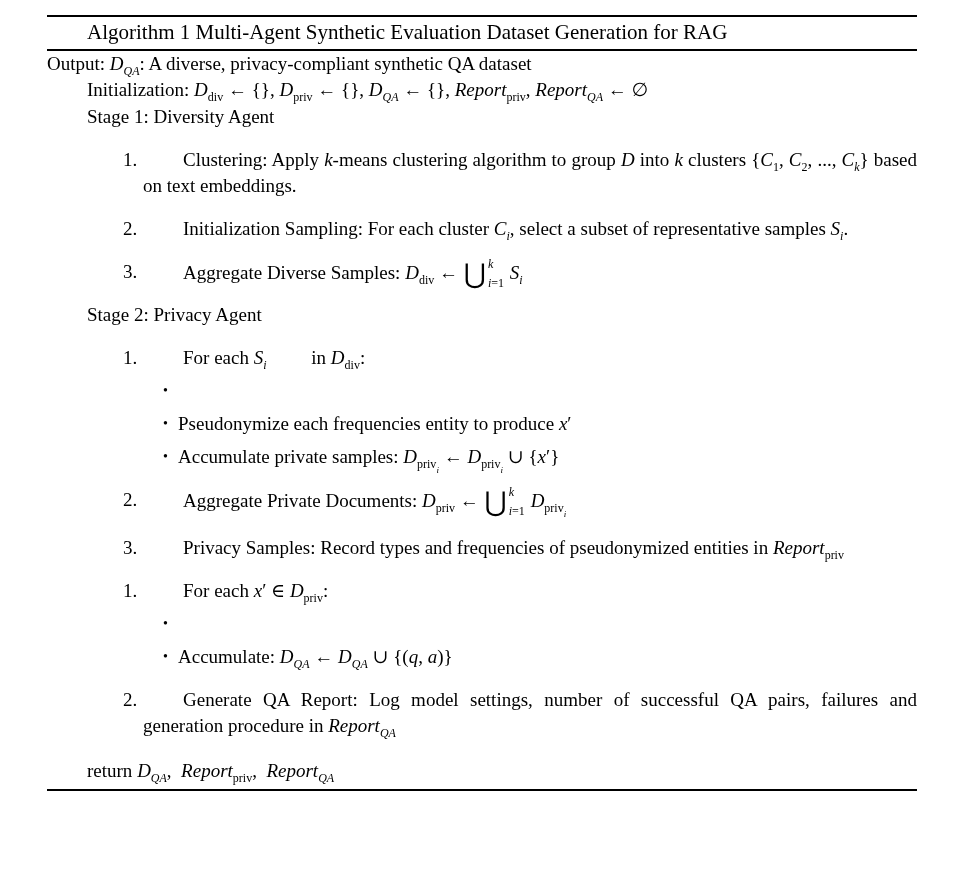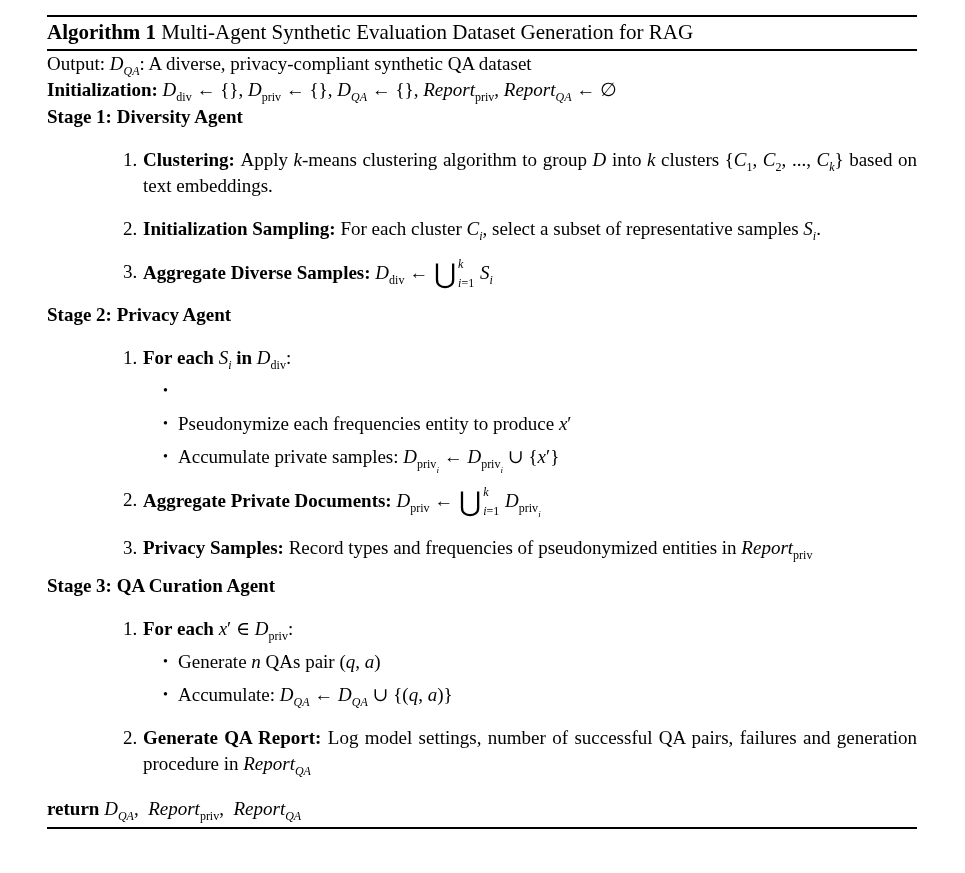--- a/index.html
+++ b/index.html
@@ -15,21 +15,21 @@
   .row.plain { margin:0; }
   .row.stage { margin-top:12px; text-align:left; }
   .row.plain + .row.stage { margin-top:1px; }
   .row.num { margin-top:17px; display:flex; padding-left:76px; }
   .row.bullet { margin-top:7px; display:flex; padding-left:116px; }
   .row.return { margin-top:19px; text-align:left; }
   .rule.bottom { margin-top:5px; }
   .marker { flex:0 0 20px; text-align:left; }
   .row.bullet .marker { flex:0 0 15px; font-size:14px; line-height:26px; }
   .content { flex:1 1 auto; text-align:justify; }
-  .b { font-weight:bold; }
+  .b { font-weight:normal;margin-left:40px; }
   .it { font-style:italic; }
   sub { font-size:12px; line-height:0; font-style:normal; }
   sub.it { font-style:italic; }
   sub .sub2 { font-size:9px; font-style:italic; position:relative; bottom:-2px; line-height:0; }
   .bigop-wrap { display:inline-flex; align-items:center; vertical-align:middle; position:relative; top:-1px; margin:0 1px; }
   .bigop { font-size:27px; line-height:28px; font-family:"DejaVu Sans","DejaVu Serif",sans-serif; }
   .limits { display:inline-flex; flex-direction:column; justify-content:space-between; height:31px; margin-left:2px; font-size:12px; line-height:12px; }
   .limits .lim { display:block; white-space:nowrap; }
 </style>
 </head>
@@ -84,28 +84,26 @@
             <span class="limits">
               <span class="lim"><span class="it">k</span></span>
               <span class="lim"><span class="it">i</span><span>=1</span></span>
             </span>
           </span><span> </span><span class="it">D<sub>priv<sub class="sub2">i</sub></sub></span></span>
       </div>
       <div class="row num">
         <span class="marker">3.</span>
         <span class="content"><span class="b">Privacy Samples: </span><span>Record types and frequencies of pseudonymized entities in </span><span class="it">Report<sub>priv</sub></span></span>
       </div>
-      <div class="row stage"><span class="b">Stage 3: QA Curation Agent</span></div>
       <div class="row num">
         <span class="marker">1.</span>
         <span class="content"><span class="b">For each </span><span class="it">x</span><span>′ ∈ </span><span class="it">D<sub>priv</sub></span><span>:</span></span>
       </div>
       <div class="row bullet">
         <span class="marker">•</span>
-        <span class="content"><span>Generate </span><span class="it">n</span><span> QAs pair (</span><span class="it">q</span><span>, </span><span class="it">a</span><span>)</span></span>
       </div>
       <div class="row bullet">
         <span class="marker">•</span>
         <span class="content"><span>Accumulate: </span><span class="it">D<sub class="it">QA</sub></span><span> ← </span><span class="it">D<sub class="it">QA</sub></span><span> ∪ {(</span><span class="it">q</span><span>, </span><span class="it">a</span><span>)}</span></span>
       </div>
       <div class="row num">
         <span class="marker">2.</span>
         <span class="content"><span class="b">Generate QA Report: </span><span>Log model settings, number of successful QA pairs, failures and generation procedure in </span><span class="it">Report<sub class="it">QA</sub></span></span>
       </div>
       <div class="row return"><span class="b">return </span><span class="it">D<sub class="it">QA</sub></span><span>, </span><span class="it">Report<sub>priv</sub></span><span>, </span><span class="it">Report<sub class="it">QA</sub></span></div>

